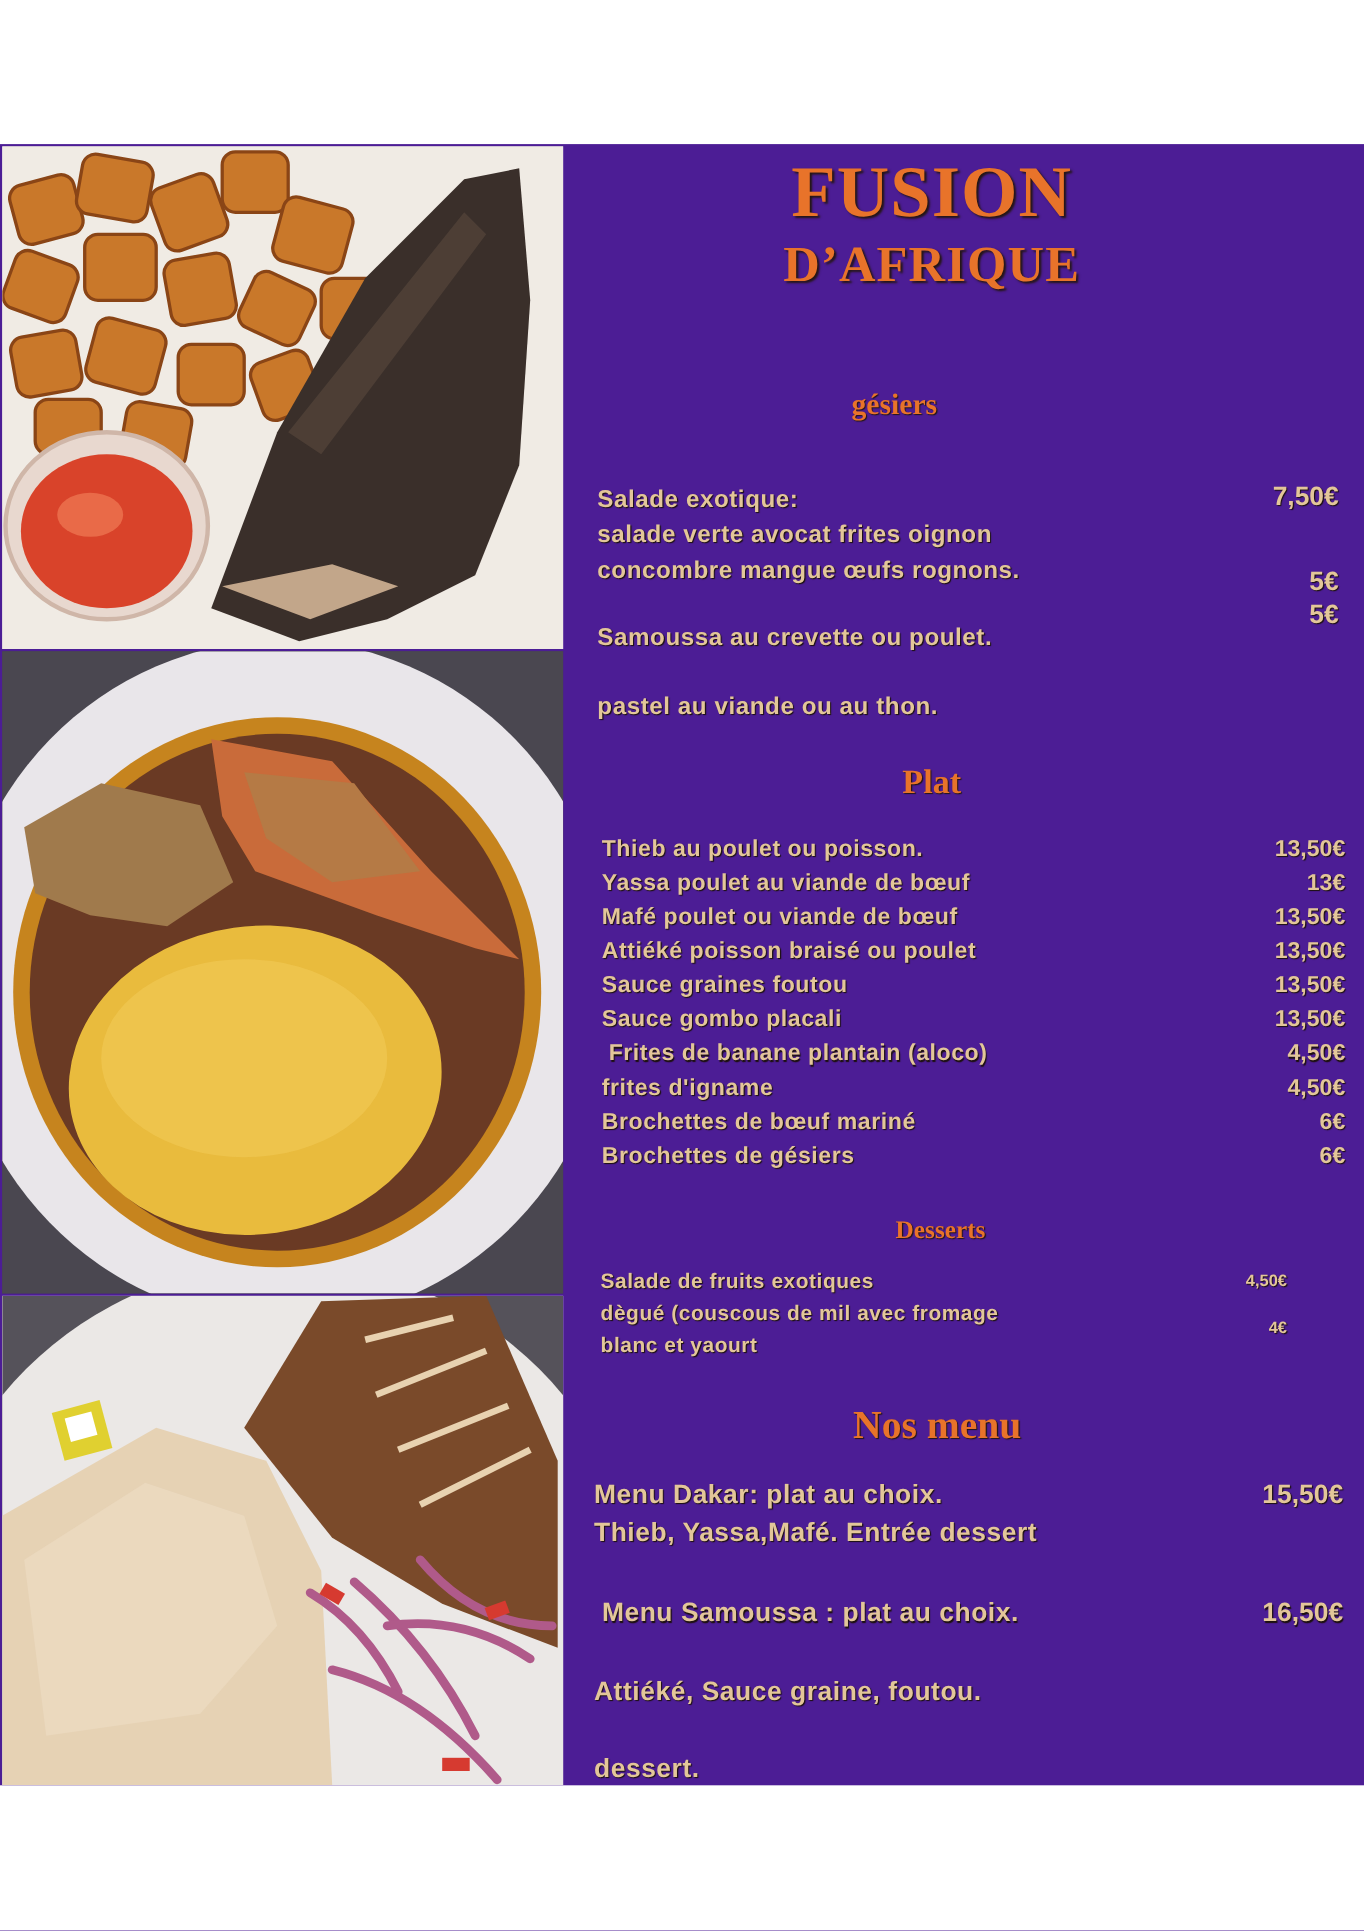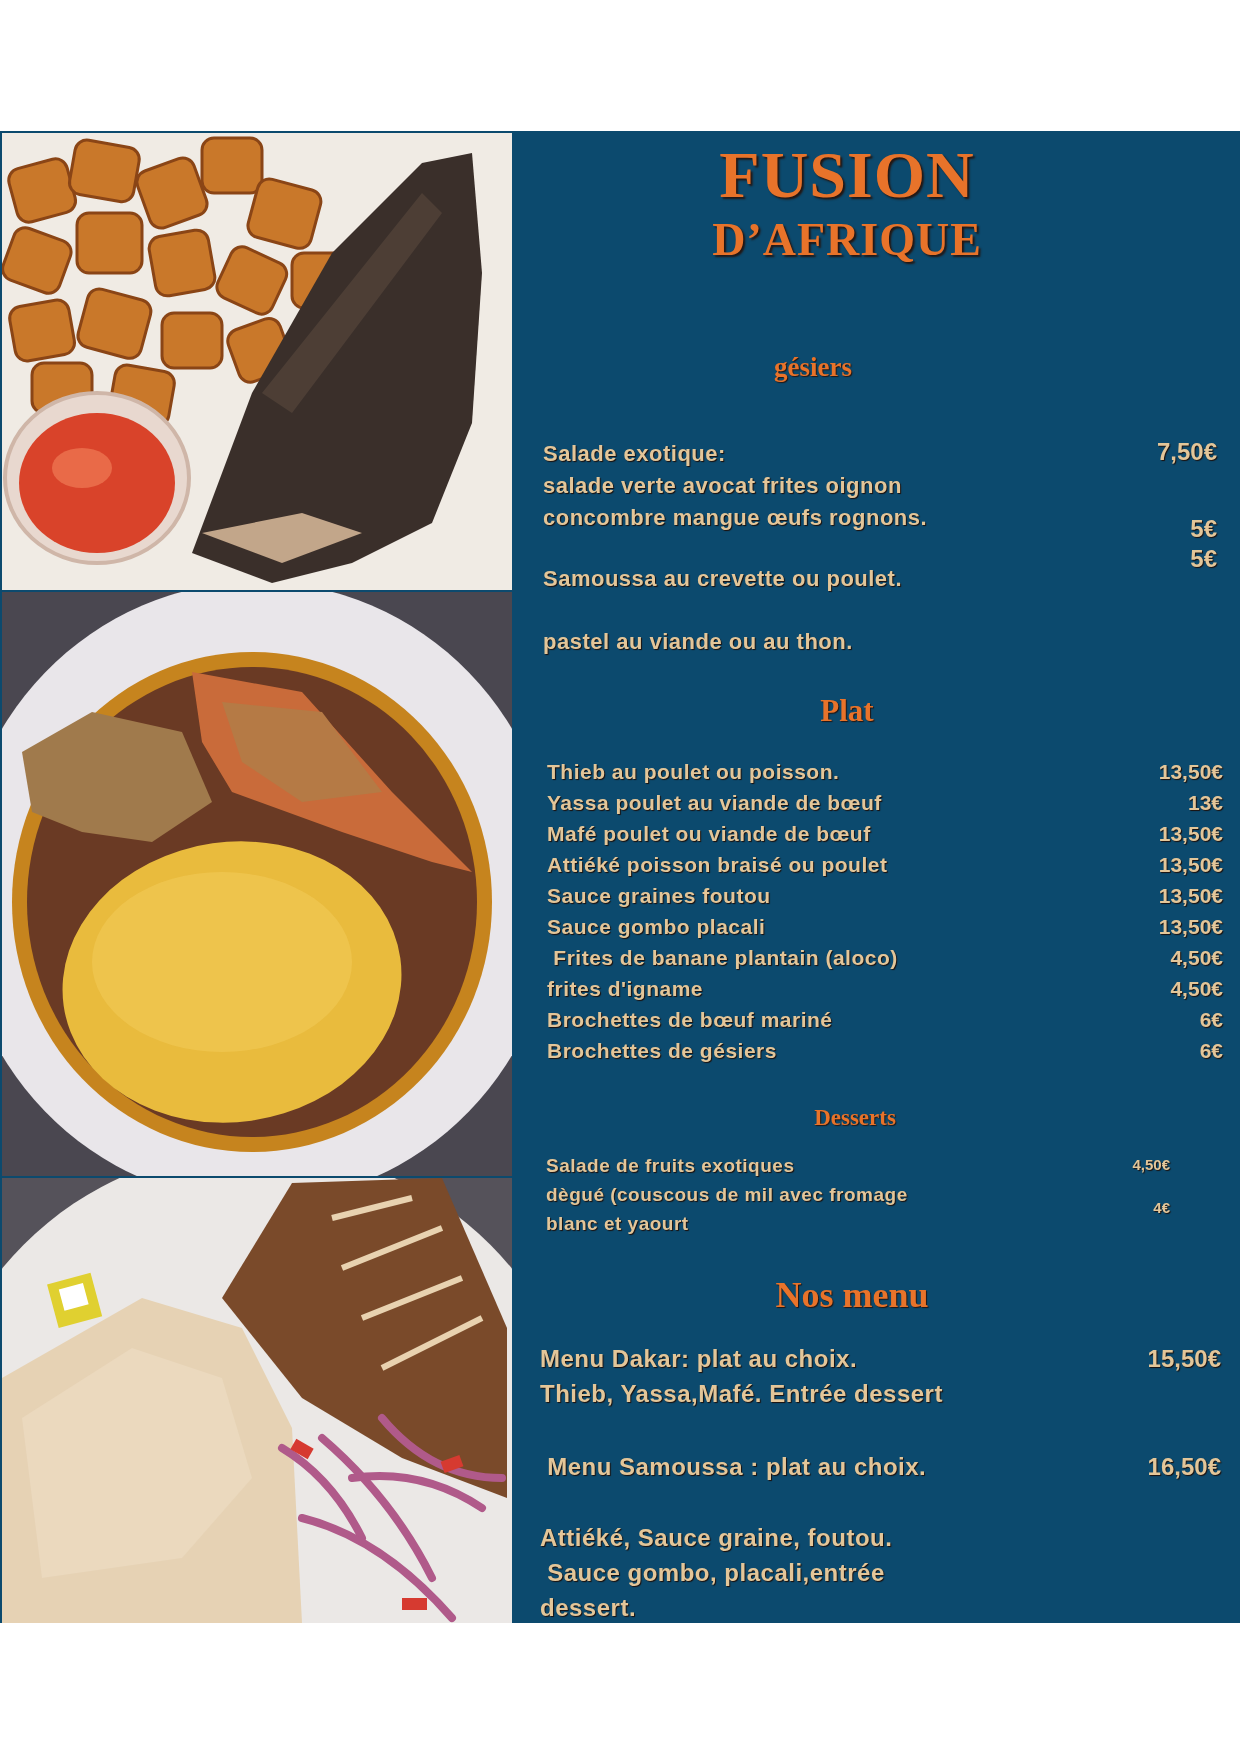--- a/index.html
+++ b/index.html
@@ -3,21 +3,21 @@
   <meta charset="utf-8">
   <style>
     html, body { margin: 0; padding: 0; }
     body {
       width: 1240px; height: 1755px; background: #ffffff;
       position: relative; overflow: hidden;
       font-family: "Liberation Sans", sans-serif;
     }
     .menu-card {
       position: absolute; left: 0; top: 131px; width: 1240px; height: 1492px;
-      background: #0c4a6e; overflow: hidden;
+      background: #4c1d95; overflow: hidden;
     }
     
     .photos { position: absolute; left: 0; top: 0; width: 514px; height: 1492px; }
     .photo { position: absolute; left: 2px; width: 510px; overflow: hidden; }
     .photo-1 { top: 2px; height: 457px; background: #f1ece6; }
     .photo-2 { top: 461px; height: 584px; background: #4a4750; }
     .photo-3 { top: 1047px; height: 445px; background: #ece7e2; }
     .photo svg { display: block; width: 100%; height: 100%; }
 
     
@@ -181,16 +181,15 @@
     <div class="price fs-dessert" style="right:70px; top:1062px; font-size:15px;">4€</div>
 
     <div class="section-heading" style="top:1143px; font-size:36px; left:-25px;">Nos menu</div>
     <div class="line fs-menu" style="left:26px; top:1210px;">Menu Dakar: plat au choix.</div>
     <div class="line fs-menu" style="left:26px; top:1245px;">Thieb, Yassa,Mafé. Entrée dessert</div>
     <div class="price fs-menu" style="right:19px; top:1210px;">15,50€</div>
 
     <div class="line fs-menu" style="left:26px; top:1318px; white-space:pre;"> Menu Samoussa : plat au choix.</div>
     <div class="price fs-menu" style="right:19px; top:1318px;">16,50€</div>
     <div class="line fs-menu" style="left:26px; top:1389px;">Attiéké, Sauce graine, foutou.</div>
-    <div class="line fs-menu" style="left:26px; top:1424px; white-space:pre;"> Sauce gombo, placali,entrée</div>
     <div class="line fs-menu" style="left:26px; top:1459px;">dessert.</div>
   </div>
 </div>
 
 </body></html>

